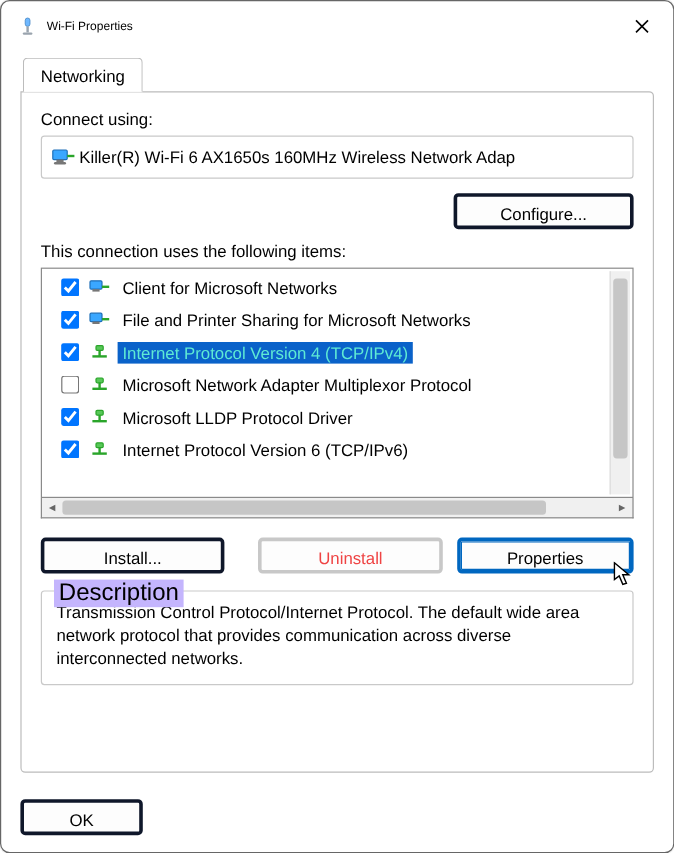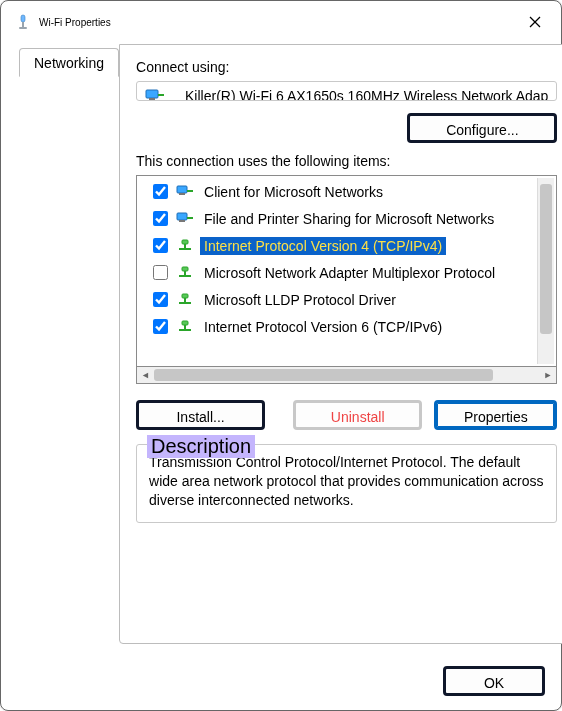--- a/index.html
+++ b/index.html
@@ -34,21 +34,21 @@
   .close-btn {
     width: 28px; height: 28px;
     display: flex; align-items: center; justify-content: center;
     font-size: 14px;
     cursor: default;
   }
   .client {
     flex: 1;
     padding: 4px 16px 10px 16px;
     display: flex;
-    flex-direction: row;
+    flex-direction: column;
   }
   .tab-strip {
     display: flex;
     align-items: flex-end;
     height: 32px;
     position: relative;
     z-index: 2;
   }
   .tab {
     border: 1px solid #bcbcbc;
@@ -68,23 +68,23 @@
     display: flex;
     flex-direction: column;
     background: #fff;
   }
   .label { font-size: 14px; margin-bottom: 6px; }
   .adapter-box {
     border: 1px solid #c9c9c9;
     border-radius: 3px;
     padding: 6px 8px;
     display: flex;
-    align-items: flex-start;
-    gap: 20px;
-    height: 20px;
+    align-items: center;
+    gap: 3px;
+    height: 36px;
     overflow: hidden;
     white-space: nowrap;
     font-size: 14px;
   }
   .configure-row {
     display: flex;
     justify-content: flex-end;
     margin: 12px 0 10px 0;
   }
   .btn {
@@ -120,21 +120,21 @@
     gap: 6px;
     padding-left: 2px;
     font-size: 14px;
     white-space: nowrap;
   }
   .item-row input[type=checkbox] {
     width: 15px; height: 15px; margin: 0 2px 0 2px;
   }
   .item-row .proto-icon { width: 18px; display:flex; justify-content:center; }
   .item-row .item-text { padding: 1px 4px; border-radius: 0; }
-  .item-row.selected .item-text { background: #0a62c9; color: #fde047; }
+  .item-row.selected .item-text { background: #0a62c9; color: #5eead4; }
   .vscroll {
     width: 17px;
     background: #f0f0f0;
     border-left: 1px solid #dcdcdc;
     position: relative;
   }
   .vscroll .thumb {
     position: absolute;
     top: 6px; left: 2px; right: 2px;
     height: 150px;
@@ -177,21 +177,21 @@
   .fieldset .legend {
     position: absolute;
     top: -10px; left: 10px;
     background: #c4b5fd;
     padding: 0 4px;
     font-size: 20px;
   }
   .desc-text { font-size: 14px; line-height: 1.35; }
   .bottom-row {
     display: flex;
-    justify-content: flex-end;
+    justify-content: space-between;
     gap: 10px;
     padding: 12px 16px 14px 16px;
   }
   .bottom-row .btn { min-width: 102px; }
   .cursor {
     position: absolute;
     pointer-events: none;
   }
   .properties-wrap { position: relative; }
   svg { display:block; }

